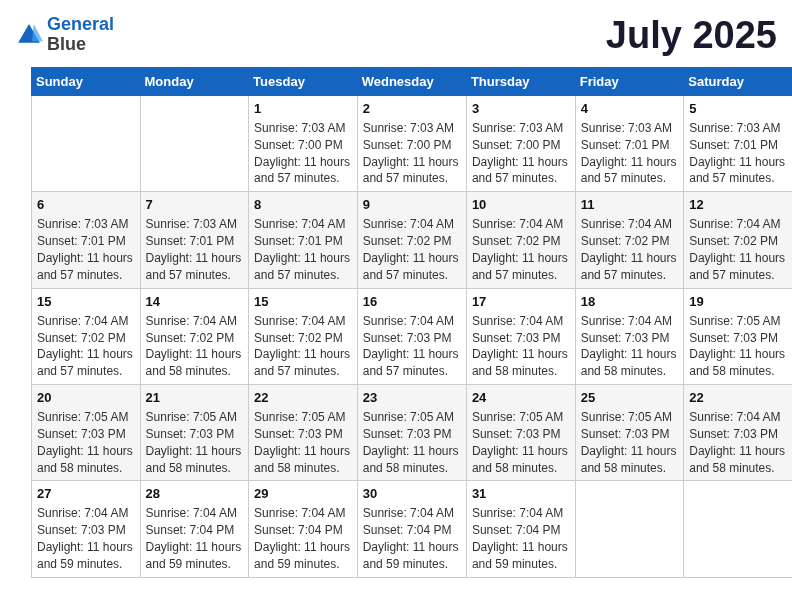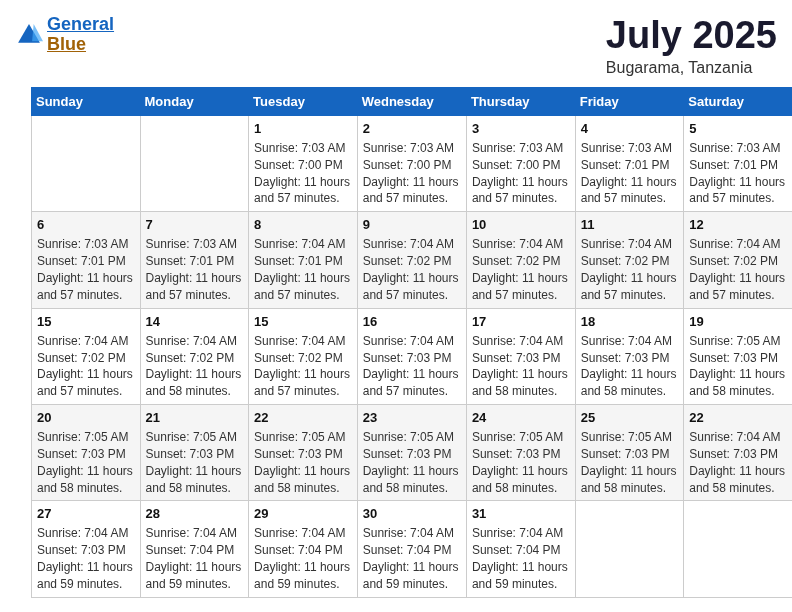--- a/index.html
+++ b/index.html
@@ -22,21 +22,20 @@
       gap: 4px;
     }
     .logo-text {
       font-size: 18px;
       font-weight: bold;
       color: #333;
       line-height: 1.1;
     }
     .logo-text span {
       color: #1565c0;
-      text-decoration: underline;
     }
     .logo-icon {
       width: 28px;
       height: 28px;
     }
     .title-block {
       text-align: left;
     }
     .month-title {
       font-size: 38px;
@@ -99,26 +98,25 @@
 <body>
 
 <div class="header">
   <div class="logo">
     <svg class="logo-icon" viewBox="0 0 36 36">
       <polygon points="18,4 32,28 4,28" fill="#1565c0"></polygon>
       <polygon points="24,4 36,26 22,26" fill="#42a5f5" opacity="0.7"></polygon>
     </svg>
     <div class="logo-text">
       <div><span>General</span></div>
-      <div><span style="color:#a16207;">Blue</span></div>
+      <div><span style="color:#404040;">Blue</span></div>
     </div>
   </div>
   <div class="title-block">
     <div class="month-title">July 2025</div>
-    <div class="location-title">Bugarama, Tanzania</div>
   </div>
 </div>
 
 <table class="calendar">
   <thead>
     <tr>
     <th>Sunday</th>
         <th>Monday</th>
         <th>Tuesday</th>
         <th>Wednesday</th>

